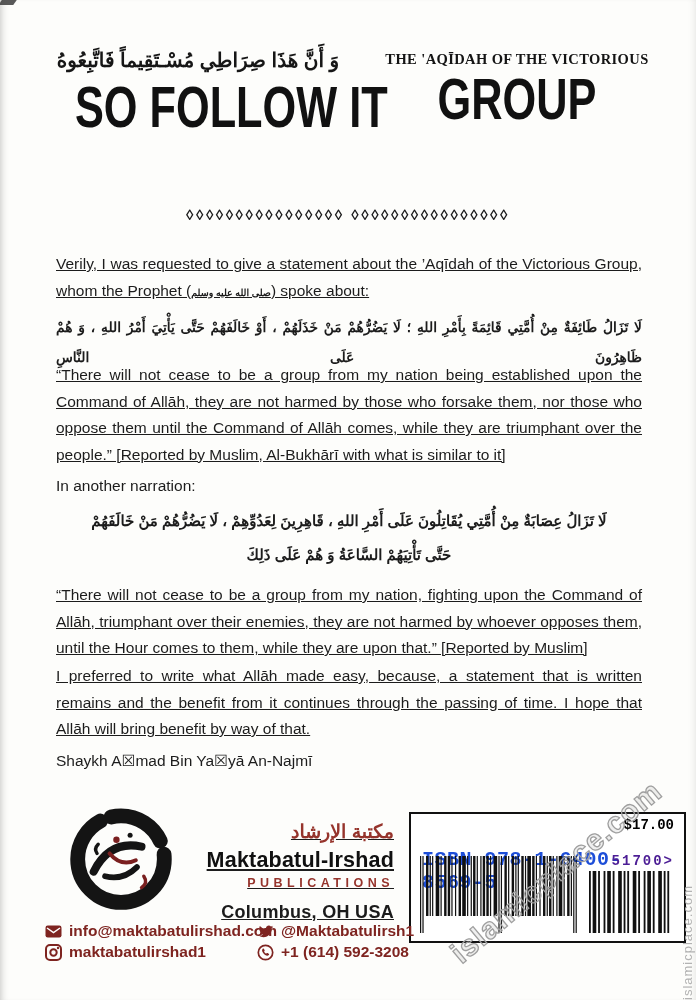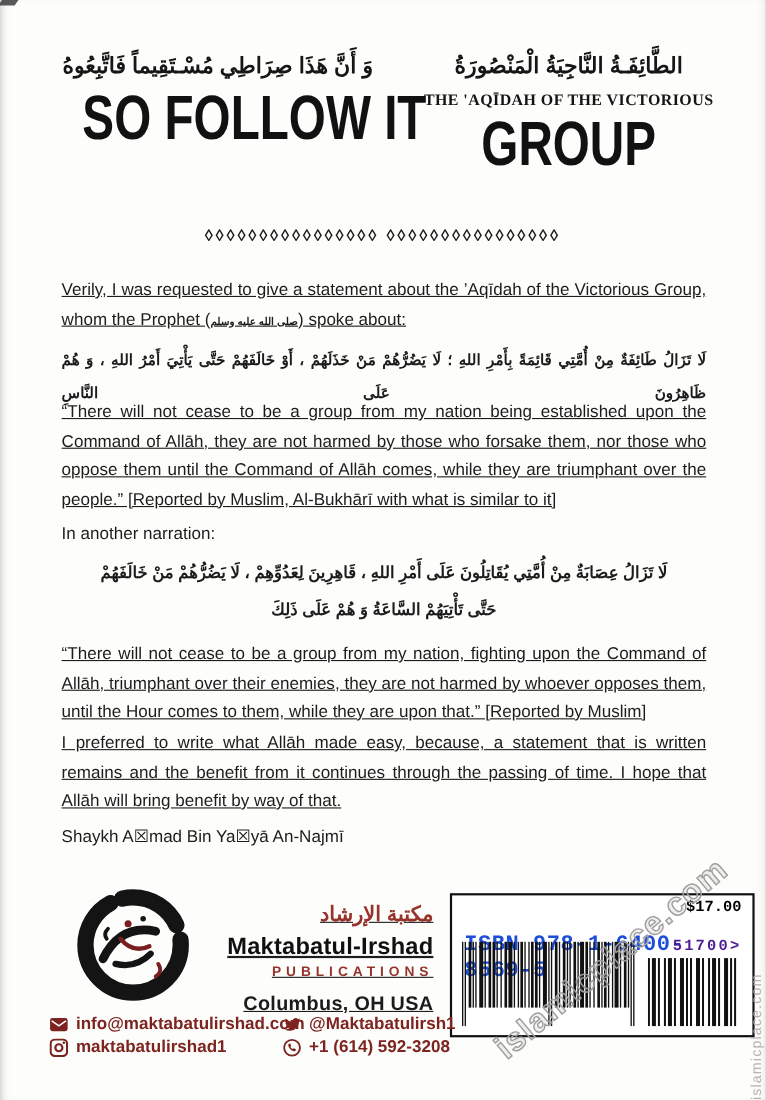--- a/index.html
+++ b/index.html
@@ -74,21 +74,20 @@
 
 <div id="page">
   <div class="corner-mark"></div>
 
   <div class="hdr hdr-left">
     <div class="hdr-ar">وَ أَنَّ هَذَا صِرَاطِي مُسْـتَقِيماً فَاتَّبِعُوهُ</div>
     <div class="hdr-title">SO FOLLOW IT</div>
   </div>
 
   <div class="hdr hdr-right">
-    <div class="hdr-ar">الطَّائِفَـةُ النَّاجِيَةُ الْمَنْصُورَةُ</div>
     <div class="hdr-kicker">THE 'AQĪDAH OF THE VICTORIOUS</div>
     <div class="hdr-title">GROUP</div>
   </div>
 
   <div class="divider">◊◊◊◊◊◊◊◊◊◊◊◊◊◊◊◊ ◊◊◊◊◊◊◊◊◊◊◊◊◊◊◊◊</div>
 
   <div id="intro" class="blk just"><span>Verily, I was requested to give a statement about the ’Aqīdah of the Victorious Group, whom the Prophet (</span><span class="honorific" dir="rtl">صلى الله عليه وسلم</span><span>) spoke about:</span></div>
 
   <div id="hadith1" class="blk">لَا تَزَالُ طَائِفَةٌ مِنْ أُمَّتِي قَائِمَةً بِأَمْرِ اللهِ ؛ لَا يَضُرُّهُمْ مَنْ خَذَلَهُمْ ، أَوْ خَالَفَهُمْ حَتَّى يَأْتِيَ أَمْرُ اللهِ ، وَ هُمْ ظَاهِرُونَ عَلَى النَّاسِ</div>
 

